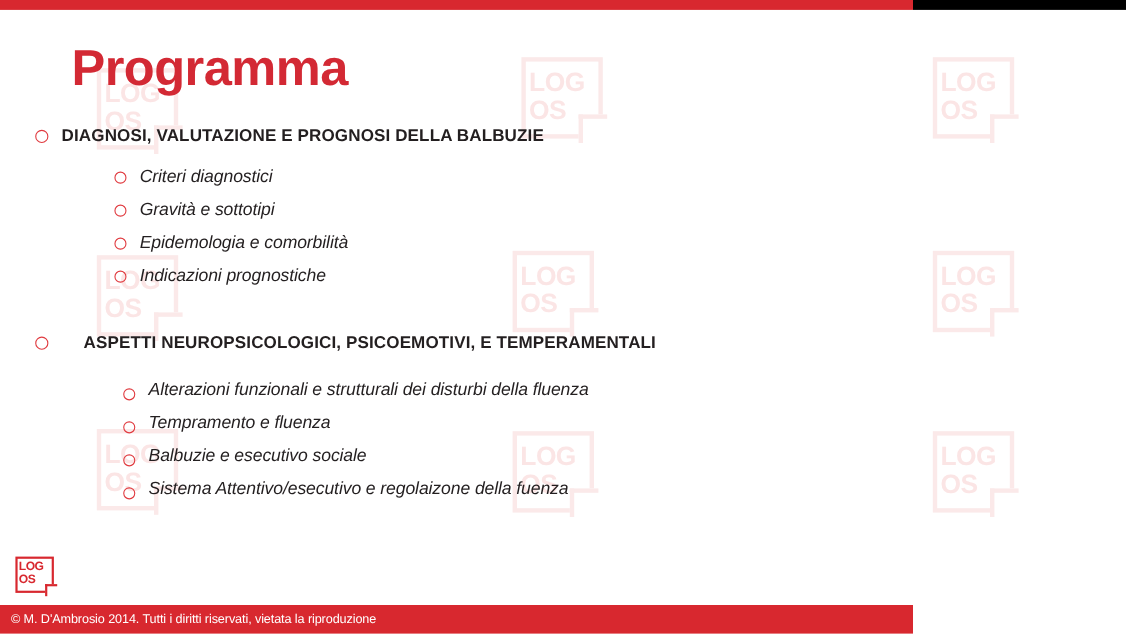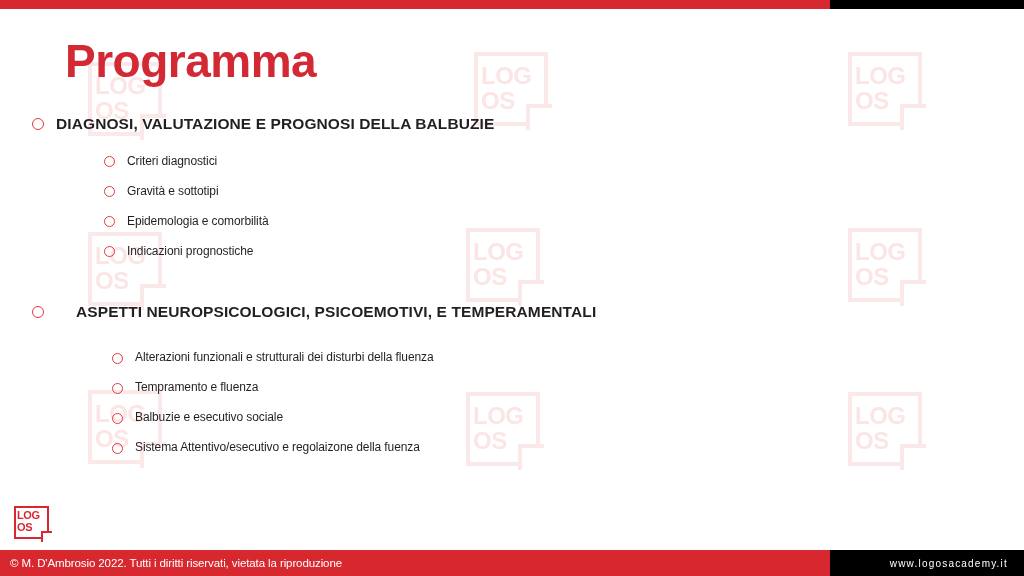--- a/index.html
+++ b/index.html
@@ -145,21 +145,22 @@
     align-items: center;
     height: 30px;
     padding-left: 104px;
   }
   .sub-row.tight {
     padding-left: 112px;
     align-items: flex-end;
   }
   .sub-text {
     margin-left: 12px;
-    font-size: 12px;
+    font-size: 16px;
+    font-style: italic;
     color: #231F20;
     white-space: nowrap;
     letter-spacing: -0.1px;
   }
 
   
   .brand-logo {
     position: absolute;
     left: 14px;
     top: 506px;
@@ -348,18 +349,15 @@
 </div>
 
 <div class="brand-logo">
   <div class="logo-box"></div>
   <div class="logo-notch"></div>
   <div class="logo-text"><span>LOG</span><br><span>OS</span></div>
 </div>
 
 <div class="footer">
   <div class="footer-left">
-    <span class="copy">© M. D'Ambrosio 2022. Tutti i diritti riservati, vietata la riproduzione</span>
-  </div>
-  <div class="footer-right">
-    <span class="site">www.logosacademy.it</span>
+    <span class="copy">© M. D'Ambrosio 2014. Tutti i diritti riservati, vietata la riproduzione</span>
   </div>
 </div>
 
 </body></html>

